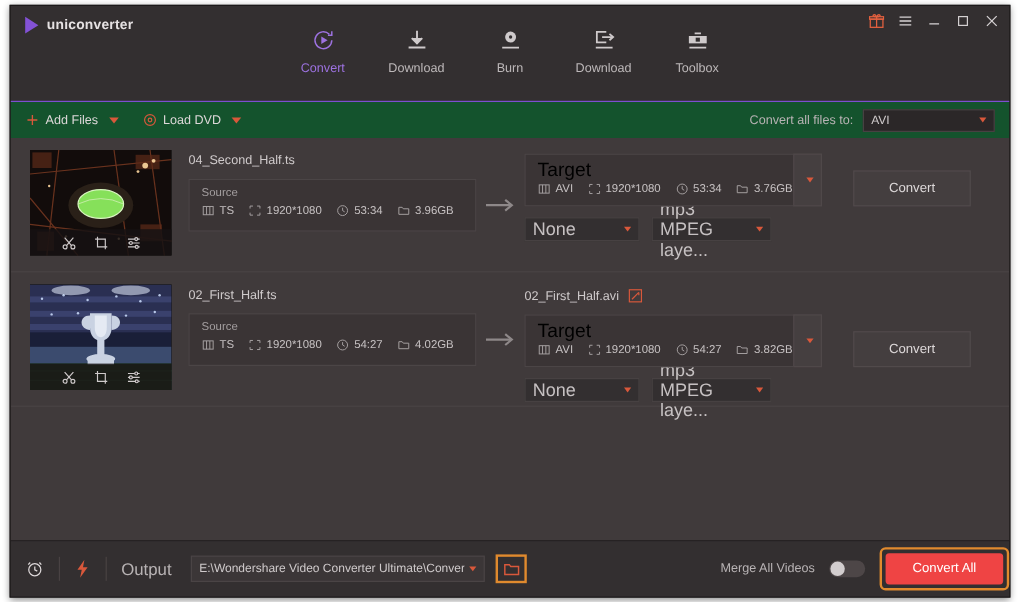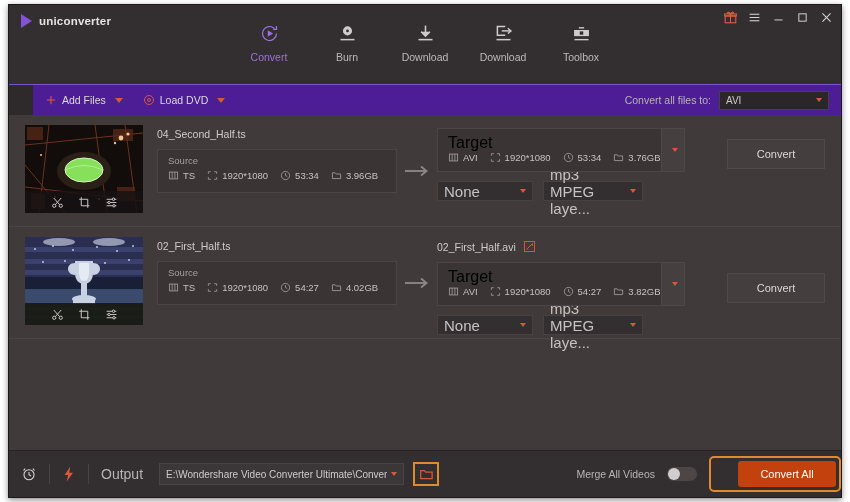--- a/index.html
+++ b/index.html
@@ -66,25 +66,24 @@
   .navtab.active .lbl { color: #9d72e0; }
   .navtab.active::after {
     content: ""; position: absolute;
     left: 8px; right: 8px; bottom: -16px; height: 2px;
     background: #9468e0;
   }
 
   
   .toolbar {
     height: 30px; flex: 0 0 auto;
-    background: #4c1d95;
+    background: #14532d;
     display: flex; align-items: center;
     padding: 0 12px;
     position: relative;
-    margin-left: 24px;
   }
   .tb-btn {
     display: flex; align-items: center; gap: 5px;
     cursor: pointer; margin-right: 20px;
   }
   .tb-btn .lbl { font-size: 10.5px; color: #ddd8d9; }
   .caret {
     width: 0; height: 0;
     border-left: 4px solid transparent;
     border-right: 4px solid transparent;
@@ -165,21 +164,21 @@
     display: flex; align-items: center; justify-content: center;
     align-self: center;
     color: #8e8889;
   }
 
   .right { flex: 0 0 auto; width: 390px; padding-top: 3px; }
   .rtop { display: flex; align-items: center; gap: 7px; margin-bottom: 9px; }
   .rtop .fname2 { font-size: 10.5px; color: #cfcacb; }
   .edit-ico { cursor: pointer; display: flex; }
 
-  .rmid { display: flex; align-items: center; gap: 16px; }
+  .rmid { display: flex; align-items: flex-end; gap: 0; }
   .tgtbox {
     background: #3a3435; border: 1px solid #4b4546;
     height: 44px; width: 248px;
     padding: 5px 10px 0 10px;
     position: relative;
   }
   .tgt-caret-btn {
     position: absolute; right: -1px; top: -1px;
     width: 24px; height: 44px;
     background: #453f40;
@@ -243,25 +242,24 @@
     position: absolute; left: 1px; top: 1px;
     width: 12px; height: 12px; border-radius: 50%;
     background: #d2cdce;
   }
   .ca-wrap {
     border: 2px solid #e08a2e; padding: 3px;
     border-radius: 5px;
   }
   .ca-btn {
     width: 98px; height: 26px;
-    background: #c2410c; border-radius: 3px;
+    background: #ef4444; border-radius: 3px;
     color: #fff; font-size: 11px;
     display: flex; align-items: center; justify-content: center;
     cursor: pointer;
-    margin-left: 24px;
   }
 </style>
 </head>
 <body>
 
 <div class="app">
 
   <div class="titlebar">
 
     <div class="logo">
@@ -312,38 +310,38 @@
             <path d="M20 12a8 8 0 1 1-2.4-5.7"></path>
             <polyline points="20,3.5 20,7.2 16.3,7.2"></polyline>
             <polygon points="10,8.4 16,12 10,15.6" fill="#9d72e0" stroke="none"></polygon>
           </svg>
         </span>
         <span class="lbl">Convert</span>
       </div>
 
       <div class="navtab">
         <span class="ico">
+          <svg width="21" height="21" viewBox="0 0 24 24" fill="none" stroke="#cfcacb" stroke-width="1.8">
+            <line x1="12" y1="3" x2="12" y2="14"></line>
+            <polyline points="7,10 12,15 17,10" fill="#cfcacb"></polyline>
+            <line x1="4" y1="19" x2="20" y2="19"></line>
+          </svg>
+        </span>
+        <span class="lbl">Download</span>
+      </div>
+
+      <div class="navtab">
+        <span class="ico">
           <svg width="21" height="21" viewBox="0 0 24 24" fill="none" stroke="#cfcacb" stroke-width="1.7">
             <circle cx="12" cy="9" r="5.2" fill="#cfcacb" stroke="none"></circle>
             <circle cx="12" cy="9" r="1.6" fill="#332f30" stroke="none"></circle>
             <line x1="4" y1="19" x2="20" y2="19"></line>
           </svg>
         </span>
         <span class="lbl">Burn</span>
-      </div>
-
-      <div class="navtab">
-        <span class="ico">
-          <svg width="21" height="21" viewBox="0 0 24 24" fill="none" stroke="#cfcacb" stroke-width="1.8">
-            <line x1="12" y1="3" x2="12" y2="14"></line>
-            <polyline points="7,10 12,15 17,10" fill="#cfcacb"></polyline>
-            <line x1="4" y1="19" x2="20" y2="19"></line>
-          </svg>
-        </span>
-        <span class="lbl">Download</span>
       </div>
 
       <div class="navtab">
         <span class="ico">
           <svg width="21" height="21" viewBox="0 0 24 24" fill="none" stroke="#cfcacb" stroke-width="1.7">
             <path d="M14 4H5v10h9"></path>
             <line x1="10" y1="9" x2="20" y2="9"></line>
             <polyline points="17,6 20.5,9 17,12"></polyline>
             <line x1="4" y1="19" x2="20" y2="19"></line>
           </svg>

